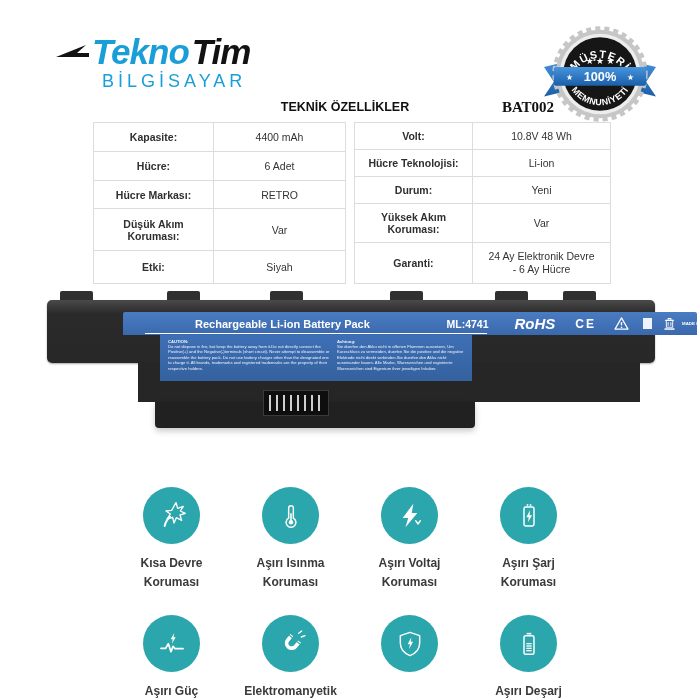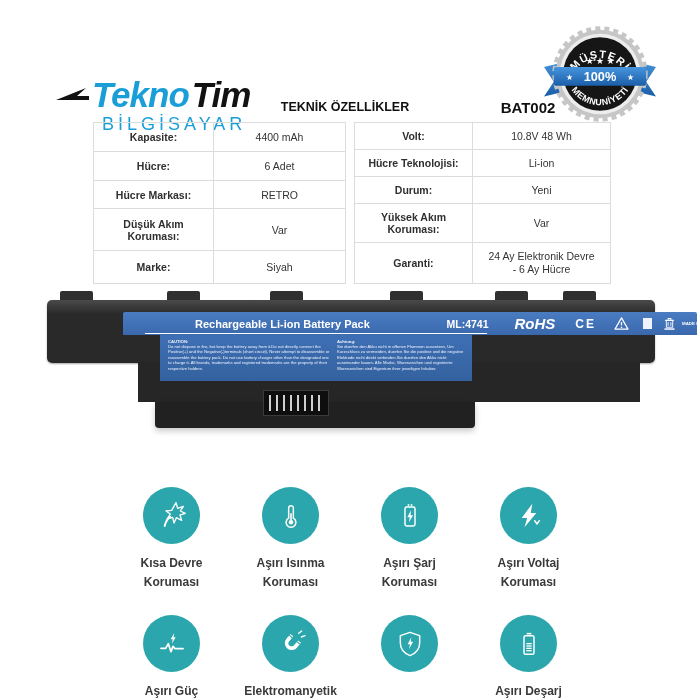--- a/index.html
+++ b/index.html
@@ -1,33 +1,33 @@
 <!DOCTYPE html>
 <html><head>
 <meta charset="utf-8">
 <style>
   * { margin:0; padding:0; box-sizing:border-box; }
   html,body { background:#fff; }
   body { font-family:"Liberation Sans", sans-serif; }
   .page { position:relative; width:700px; height:700px; background:#ffffff; overflow:hidden; }
 
   
-  .logo { position:absolute; left:56px; top:34px;margin-top:43px; }
+  .logo { position:absolute; left:56px; top:34px; }
   .logo-row { display:flex; align-items:flex-end; font-style:italic; font-weight:bold; font-size:35px; letter-spacing:-1px; line-height:1; }
   .logo-swoosh { margin-right:2px; margin-bottom:9px; }
   .logo-tekno { color:#1a9ed8; }
   .logo-tim { color:#121212; margin-left:3px; }
   .logo-sub { color:#1a9ed8; font-weight:normal; font-size:18px; letter-spacing:4px; margin-left:46px; margin-top:2px; }
 
   
   .badge { position:absolute; left:541px; top:18px; }
 
   
   .spec-title { position:absolute; left:240px; top:100px; width:210px; text-align:center; font-size:12.5px; font-weight:bold; color:#101010; }
-  .spec-code  { position:absolute; left:478px; top:99px; width:100px; text-align:center; font-size:15px; font-weight:bold; color:#101010; }
+  .spec-code  { position:absolute; left:478px; top:99px; width:100px; text-align:center; font-size:15px; font-weight:bold; color:#101010;font-family:Liberation Serif, serif; }
 
   
   .tables { position:absolute; left:93px; top:122px; display:flex; gap:8px; }
   table.spec { border-collapse:collapse; }
   table.spec td { border:1px solid #dcdcdc; font-size:10.5px; color:#333; text-align:center; vertical-align:middle; padding:7px 4px; }
   table.spec td.lbl { font-weight:bold; color:#2f2f2f; }
   .t-left td.lbl { width:120px; } .t-left td.val { width:132px; }
   .t-right td.lbl { width:118px; } .t-right td.val { width:138px; }
   tr.r { height:19px; } tr.r-last { height:31px; }
   .two-line span { display:block; line-height:1.25; }
@@ -130,21 +130,21 @@
           </tr>
       <tr class="r">
         <td class="lbl">Hücre Markası:</td>
         <td class="val">RETRO</td>
           </tr>
       <tr class="r">
         <td class="lbl">Düşük Akım Koruması:</td>
         <td class="val">Var</td>
           </tr>
       <tr class="r-last">
-        <td class="lbl">Marke:</td>
+        <td class="lbl">Etki:</td>
         <td class="val">Siyah</td>
           </tr>
     </tbody>
       </table>
     <table class="spec t-right">
       <tbody>
           <tr class="r">
         <td class="lbl">Volt:</td>
         <td class="val">10.8V 48 Wh</td>
           </tr>
@@ -245,37 +245,37 @@
           <line x1="24" y1="20" x2="24" y2="31" stroke-width="2.4"></line>
           <circle cx="24" cy="33.5" r="3.4" fill="#fff" stroke="none"></circle>
         </svg>
       </div>
       <div class="f-label">Aşırı Isınma Koruması</div>
     </div>
 
     <div class="feature">
       <div class="f-circle">
         <svg viewBox="0 0 48 48" fill="none" stroke="#fff">
+          <polygon points="29,5.5 13,27 21.3,27 17.2,41 35,19.5 26.6,19.5" fill="#fff" stroke="none"></polygon>
+          <path d="M32.5 31 L36 36 L39.5 31" stroke-width="2.2" stroke-linecap="round" stroke-linejoin="round"></path>
+        </svg>
+      </div>
+      <div class="f-label">Aşırı Voltaj Koruması</div>
+    </div>
+
+    <div class="feature">
+      <div class="f-circle">
+        <svg viewBox="0 0 48 48" fill="none" stroke="#fff">
           <rect x="16.5" y="10.5" width="15" height="28.5" rx="2.5" stroke-width="2.2"></rect>
           <line x1="20.5" y1="7.5" x2="23" y2="7.5" stroke-width="2.4"></line>
           <line x1="25" y1="7.5" x2="27.5" y2="7.5" stroke-width="2.4"></line>
           <polygon points="25.5,15.5 20,26 23.6,26 22.4,33.5 28.6,23 24.8,23" fill="#fff" stroke="none"></polygon>
         </svg>
       </div>
       <div class="f-label">Aşırı Şarj Koruması</div>
-    </div>
-
-    <div class="feature">
-      <div class="f-circle">
-        <svg viewBox="0 0 48 48" fill="none" stroke="#fff">
-          <polygon points="29,5.5 13,27 21.3,27 17.2,41 35,19.5 26.6,19.5" fill="#fff" stroke="none"></polygon>
-          <path d="M32.5 31 L36 36 L39.5 31" stroke-width="2.2" stroke-linecap="round" stroke-linejoin="round"></path>
-        </svg>
-      </div>
-      <div class="f-label">Aşırı Voltaj Koruması</div>
     </div>
 
     <div class="feature">
       <div class="f-circle">
         <svg viewBox="0 0 48 48" fill="none" stroke="#fff">
           <polyline points="7.5,30.5 14.5,30.5 18.5,23.5 22.5,35.5 25.5,27.5 28.5,31 40.5,31" stroke-width="2.6" stroke-linecap="round" stroke-linejoin="round"></polyline>
           <polygon points="27.5,7.5 22,17 25.2,17 23.8,23.5 29.5,14 26.3,14" fill="#fff" stroke="none"></polygon>
         </svg>
       </div>
       <div class="f-label">Aşırı Güç Koruması</div>

